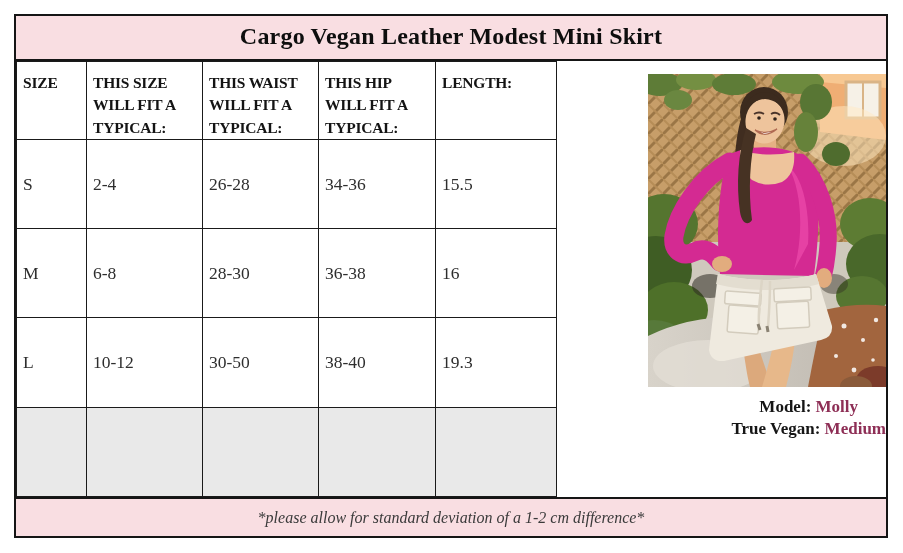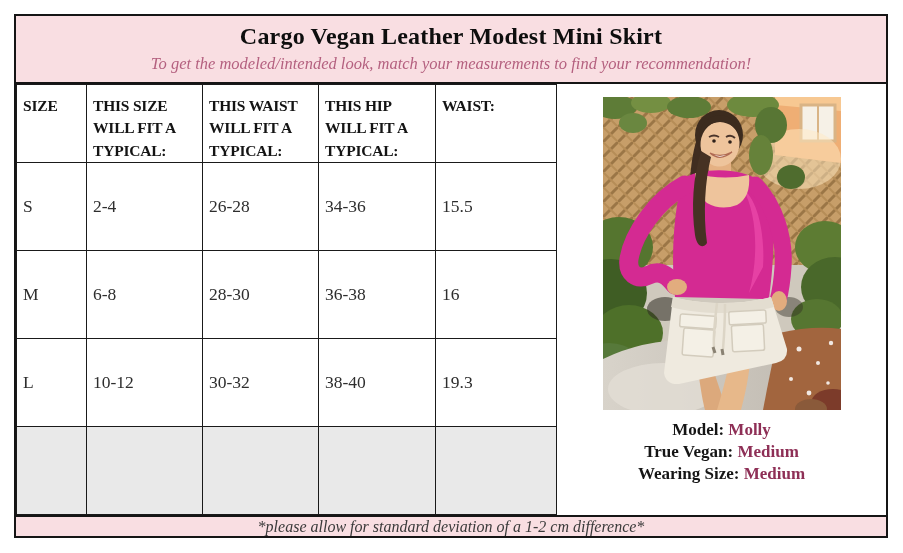--- a/index.html
+++ b/index.html
@@ -69,95 +69,94 @@
     color: #2e2e2e;
     vertical-align: middle;
     height: 48px;
   }
   .size-chart tr.empty-row td { background: #e9e9e9; }
   
   .model-panel {
     flex: 1;
     display: flex;
     flex-direction: column;
-    align-items: center;
+    align-items: flex-end;
     padding-top: 13px;
     background: #ffffff;
     min-width: 0;
   }
   .photo { width: 238px; height: 313px; display: block; }
   .model-info {
     margin-top: 9px;
     text-align: center;
     font-weight: bold;
     font-size: 17px;
     line-height: 1.32;
     color: #151515;
   }
   .model-info .value { color: #8e2f56; }
   
   .footer-banner {
     background: #f9dee2;
     border-top: 2px solid #151515;
     text-align: center;
-    padding: 0 10px;
+    padding: 9px 10px;
     font-style: italic;
     font-size: 16px;
     color: #3a3a3a;
     line-height: 1.2;
   }
 </style>
 </head>
 <body>
 
 <div class="frame">
 
   <div class="header-banner">
     <div class="title">Cargo Vegan Leather Modest Mini Skirt</div>
-    <div class="subtitle">To get the modeled/intended look, match your measurements to find your recommendation!</div>
   </div>
 
   <div class="content">
 
     <table class="size-chart">
       <colgroup>
         <col style="width:70px">
           <col style="width:116px">
           <col style="width:116px">
           <col style="width:117px">
           <col style="width:121px">
       </colgroup>
       <thead>
         <tr>
           <th>SIZE</th>
           <th>THIS SIZE WILL FIT A TYPICAL:</th>
           <th>THIS WAIST WILL FIT A TYPICAL:</th>
           <th>THIS HIP WILL FIT A TYPICAL:</th>
-          <th>WAIST:</th>
+          <th>LENGTH:</th>
         </tr>
       </thead>
       <tbody>
         <tr>
           <td>S</td>
           <td>2-4</td>
           <td>26-28</td>
           <td>34-36</td>
           <td>15.5</td>
         </tr>
         <tr>
           <td>M</td>
           <td>6-8</td>
           <td>28-30</td>
           <td>36-38</td>
           <td>16</td>
         </tr>
         <tr>
           <td>L</td>
           <td>10-12</td>
-          <td>30-32</td>
+          <td>30-50</td>
           <td>38-40</td>
           <td>19.3</td>
         </tr>
         <tr class="empty-row">
           <td></td>
           <td></td>
           <td></td>
           <td></td>
           <td></td>
         </tr>
@@ -280,24 +279,20 @@
 
       <div class="model-info">
         <div>
           <span class="label">Model:</span>
           <span class="value">Molly</span>
         </div>
         <div>
           <span class="label">True Vegan:</span>
           <span class="value">Medium</span>
         </div>
-        <div>
-          <span class="label">Wearing Size:</span>
-          <span class="value">Medium</span>
-        </div>
       </div>
 
     </div>
   </div>
 
   <div class="footer-banner">
     <span>*please allow for standard deviation of a 1-2 cm difference*</span>
   </div>
 
 </div>

